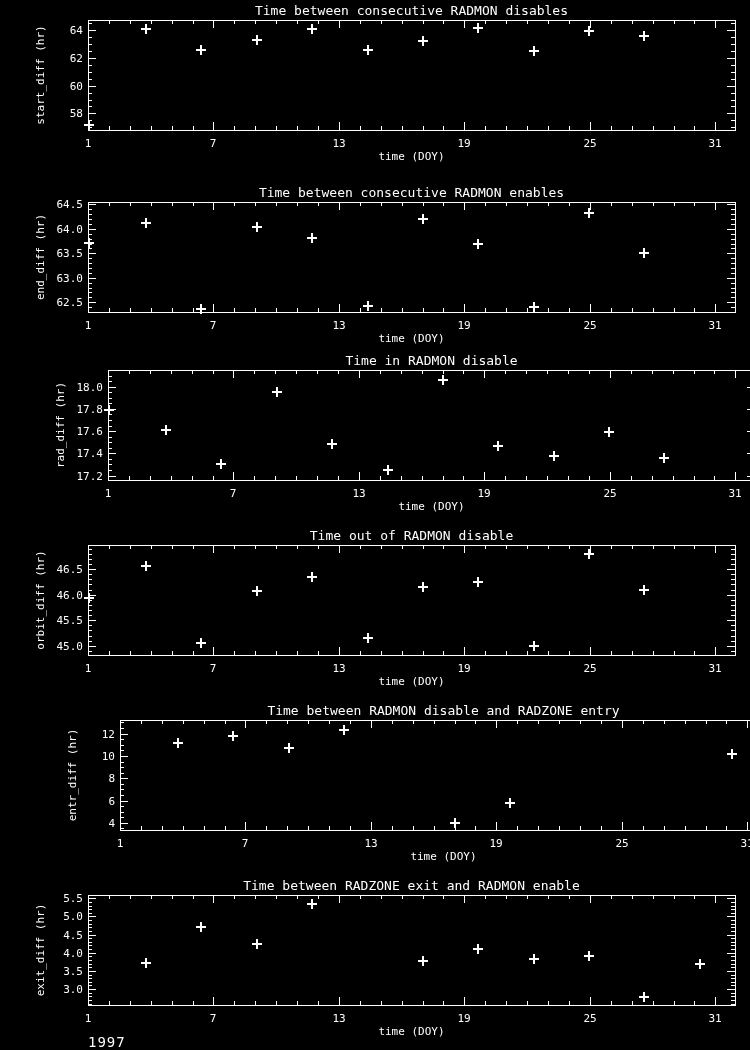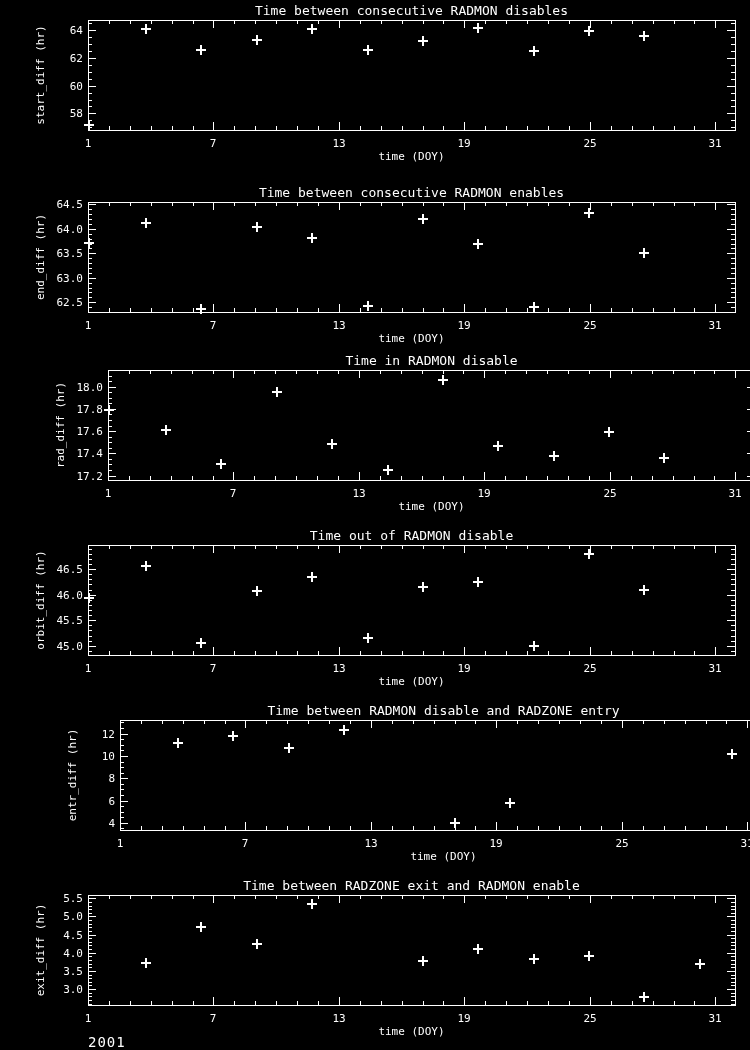--- a/index.html
+++ b/index.html
@@ -841,13 +841,13 @@
         <path d="M418 86 L428 86 M423 81 L423 91" stroke="#ffffff" stroke-width="1.3" fill="none" shape-rendering="crispEdges"></path>
         <path d="M473 74 L483 74 M478 69 L478 79" stroke="#ffffff" stroke-width="1.3" fill="none" shape-rendering="crispEdges"></path>
         <path d="M529 84 L539 84 M534 79 L534 89" stroke="#ffffff" stroke-width="1.3" fill="none" shape-rendering="crispEdges"></path>
         <path d="M584 81 L594 81 M589 76 L589 86" stroke="#ffffff" stroke-width="1.3" fill="none" shape-rendering="crispEdges"></path>
         <path d="M639 122 L649 122 M644 117 L644 127" stroke="#ffffff" stroke-width="1.3" fill="none" shape-rendering="crispEdges"></path>
         <path d="M695 89 L705 89 M700 84 L700 94" stroke="#ffffff" stroke-width="1.3" fill="none" shape-rendering="crispEdges"></path>
       </svg>
     </section>
   </main>
 
-<div class="year-label">2001</div>
+<div class="year-label">1997</div>
 
 </body></html>

